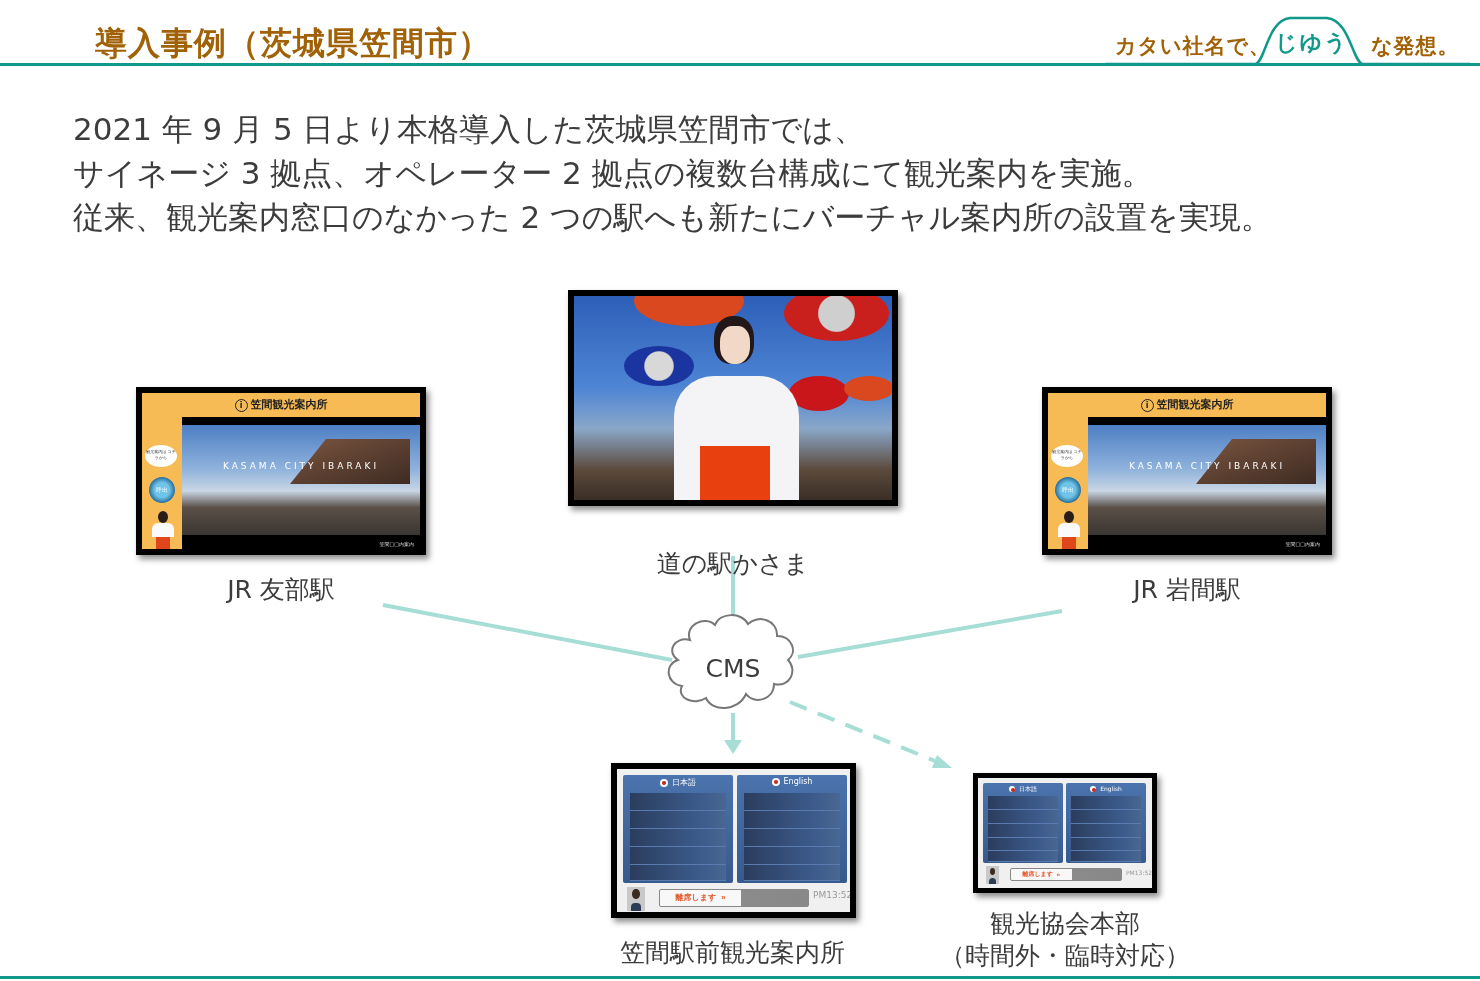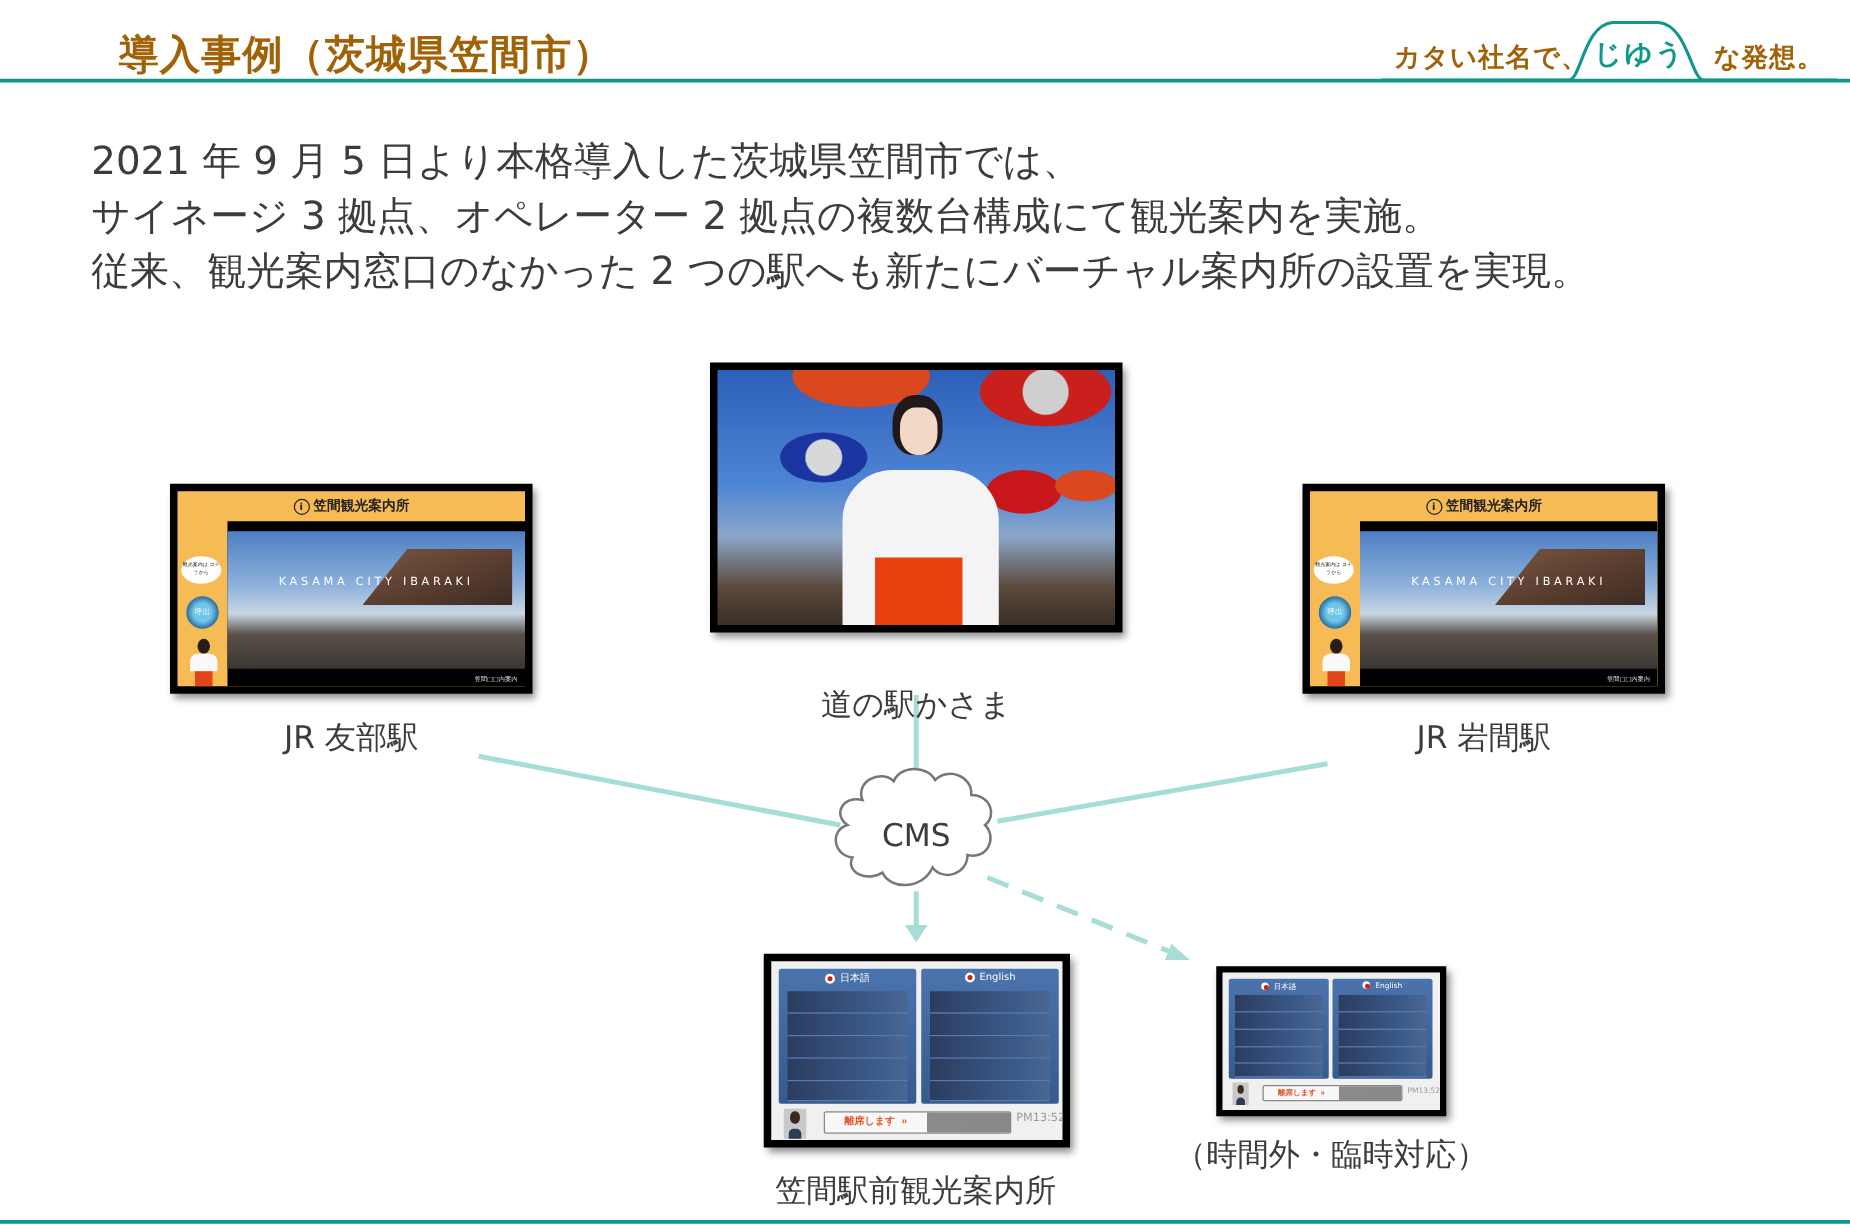--- a/index.html
+++ b/index.html
@@ -189,16 +189,17 @@
       <div class="op-row" style="top:68px;height:10px;left:5px;right:5px;"></div>
     </div>
     <div class="op-avatar" style="left:8px;top:88px;width:13px;height:18px;"></div>
     <div class="op-bar" style="left:32px;top:90px;width:110px;height:11px;font-size:6px;line-height:11px;">
         <span>離席します »</span>
       </div>
     <div class="op-time" style="left:148px;top:91px;font-size:6px;">PM13:52</div>
   </div>
 </div>
 <div class="label" style="left:935px;top:908px;width:260px;line-height:32px;">
+  <div>観光協会本部</div>
   <div>（時間外・臨時対応）</div>
 </div>
 
 <div class="abs footer-rule"></div>
 
 </body></html>

